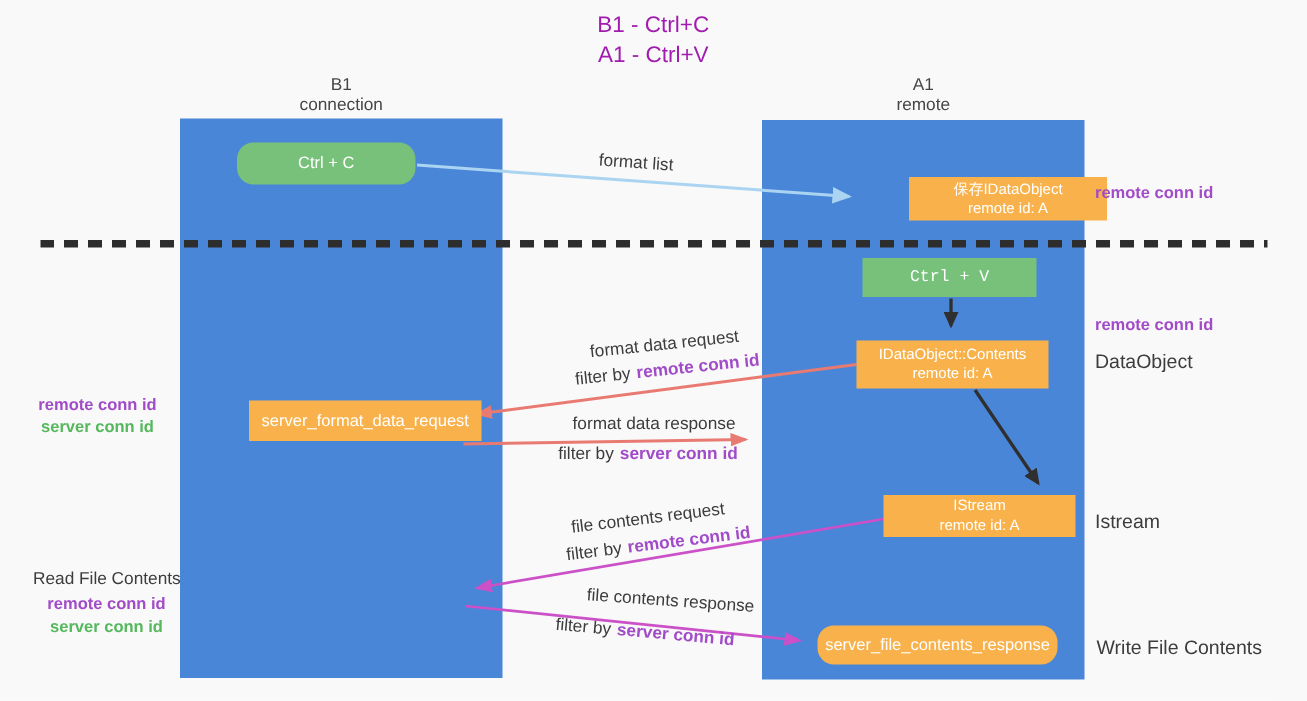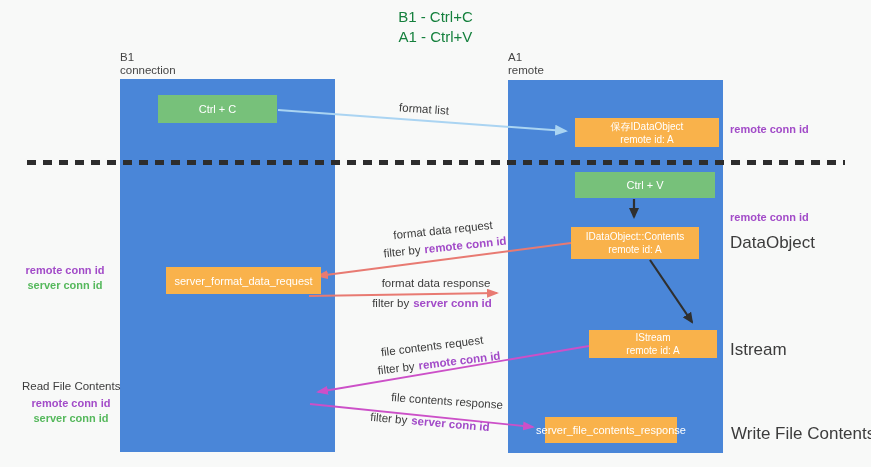--- a/index.html
+++ b/index.html
@@ -1,37 +1,37 @@
 <!DOCTYPE html>
 <html><head>
 <meta charset="utf-8">
 <style>
   html,body{margin:0;padding:0;}
   .canvas{
     position:relative;width:871px;height:467px;background:#f8f9f8;
     font-family:"Liberation Sans",sans-serif;overflow:hidden;color:#3c3c3c;
   }
   .title{position:absolute;top:7px;left:0;width:100%;text-align:center;
-    font-size:15px;line-height:20px;color:#15803d;}
-  .col-header{position:absolute;text-align:left;font-size:11.5px;line-height:13px;color:#454545;}
+    font-size:15px;line-height:20px;color:#a21caf;}
+  .col-header{position:absolute;text-align:center;font-size:11.5px;line-height:13px;color:#454545;}
   .lane{position:absolute;background:#4a86d8;z-index:1;}
   .dashline{position:absolute;left:27px;top:160px;width:818px;height:5px;z-index:3;
     background:repeating-linear-gradient(90deg,#2d2d2d 0 9px,transparent 9px 16px);}
   svg.arrows{position:absolute;left:0;top:0;z-index:4;pointer-events:none;}
   .node{position:absolute;z-index:5;display:flex;flex-direction:column;align-items:center;
     justify-content:center;color:#ffffff;text-align:center;}
   .node.orange{background:#f9b24b;}
   .node.green{background:#77c17a;}
   .node .l1{font-size:11px;}
   .node.two .l1,.node.two .l2{font-size:10px;line-height:13px;}
   .edge-label{position:absolute;z-index:6;white-space:nowrap;font-size:11.5px;color:#3c3c3c;}
   .f-prefix{margin-right:4px;}
   .hl-purple{color:#a24bc8;font-weight:bold;}
   .hl-green{color:#55b85c;font-weight:bold;}
-  .ann{position:absolute;z-index:6;font-size:17px;color:#3c3c3c;white-space:nowrap;}
+  .ann{position:absolute;z-index:6;font-size:13px;color:#3c3c3c;white-space:nowrap;}
   .ann.purple{color:#a24bc8;font-weight:bold;font-size:11px;}
   .ann-group{position:absolute;z-index:6;text-align:center;font-size:11px;line-height:15px;white-space:nowrap;}
   .ann-group .dark{color:#3c3c3c;font-size:11.5px;}
 </style>
 </head>
 <body>
 
 <div class="canvas">
 
   <div class="title">
@@ -70,50 +70,50 @@
     </defs>
     <line x1="278" y1="110" x2="566" y2="131" stroke="#aad4f2" stroke-width="2" marker-end="url(#mBlue)"></line>
     <line x1="634" y1="199" x2="634" y2="217" stroke="#2f2f2f" stroke-width="2.2" marker-end="url(#mBlack)"></line>
     <line x1="650" y1="260" x2="692" y2="322" stroke="#2f2f2f" stroke-width="2.2" marker-end="url(#mBlack)"></line>
     <line x1="571" y1="243" x2="318" y2="276" stroke="#e87a72" stroke-width="2" marker-end="url(#mSalmon)"></line>
     <line x1="309" y1="296" x2="497" y2="293" stroke="#e87a72" stroke-width="2" marker-end="url(#mSalmon)"></line>
     <line x1="589" y1="346" x2="318" y2="392" stroke="#cc50c8" stroke-width="1.8" marker-end="url(#mMagenta)"></line>
     <line x1="310" y1="404" x2="533" y2="427" stroke="#cc50c8" stroke-width="1.8" marker-end="url(#mMagenta)"></line>
   </svg>
 
-  <div class="node green" style="left:158px;top:95px;width:119px;height:28px;">
+  <div class="node green" style="left:158px;top:95px;width:119px;height:28px;border-radius:11px;">
     <span class="l1">Ctrl + C</span>
   </div>
 
-  <div class="node orange two" style="left:575px;top:118px;width:144px;height:29px;">
+  <div class="node orange two" style="left:606px;top:118px;width:132px;height:29px;">
     <span class="l1">保存IDataObject</span>
     <span class="l2">remote id: A</span>
   </div>
 
-  <div class="node green" style="left:575px;top:172px;width:140px;height:26px;">
+  <div class="node green" style="left:575px;top:172px;width:116px;height:26px;font-family:Liberation Mono, monospace;">
     <span class="l1">Ctrl + V</span>
   </div>
 
   <div class="node orange two" style="left:571px;top:227px;width:128px;height:32px;">
     <span class="l1">IDataObject::Contents</span>
     <span class="l2">remote id: A</span>
   </div>
 
   <div class="node orange" style="left:136px;top:267px;width:155px;height:27px;margin-left:30px;">
     <span class="l1">server_format_data_request</span>
   </div>
 
 
   <div class="node orange two" style="left:589px;top:330px;width:128px;height:28px;">
     <span class="l1">IStream</span>
     <span class="l2">remote id: A</span>
   </div>
 
 
-  <div class="node orange" style="left:545px;top:417px;width:132px;height:26px;">
+  <div class="node orange" style="left:545px;top:417px;width:160px;height:26px;border-radius:11px;">
     <span class="l1">server_file_contents_response</span>
   </div>
 
   <div class="edge-label" style="left:424px;top:109px;transform:translate(-50%,-50%) rotate(4deg);">format list</div>
 
   <div class="edge-label" style="left:443px;top:230px;transform:translate(-50%,-50%) rotate(-6deg);">format data request</div>
   <div class="edge-label" style="left:445px;top:247px;transform:translate(-50%,-50%) rotate(-6deg);">
     <span class="f-prefix">filter by</span><span class="hl-purple">remote conn id</span>
   </div>
 

